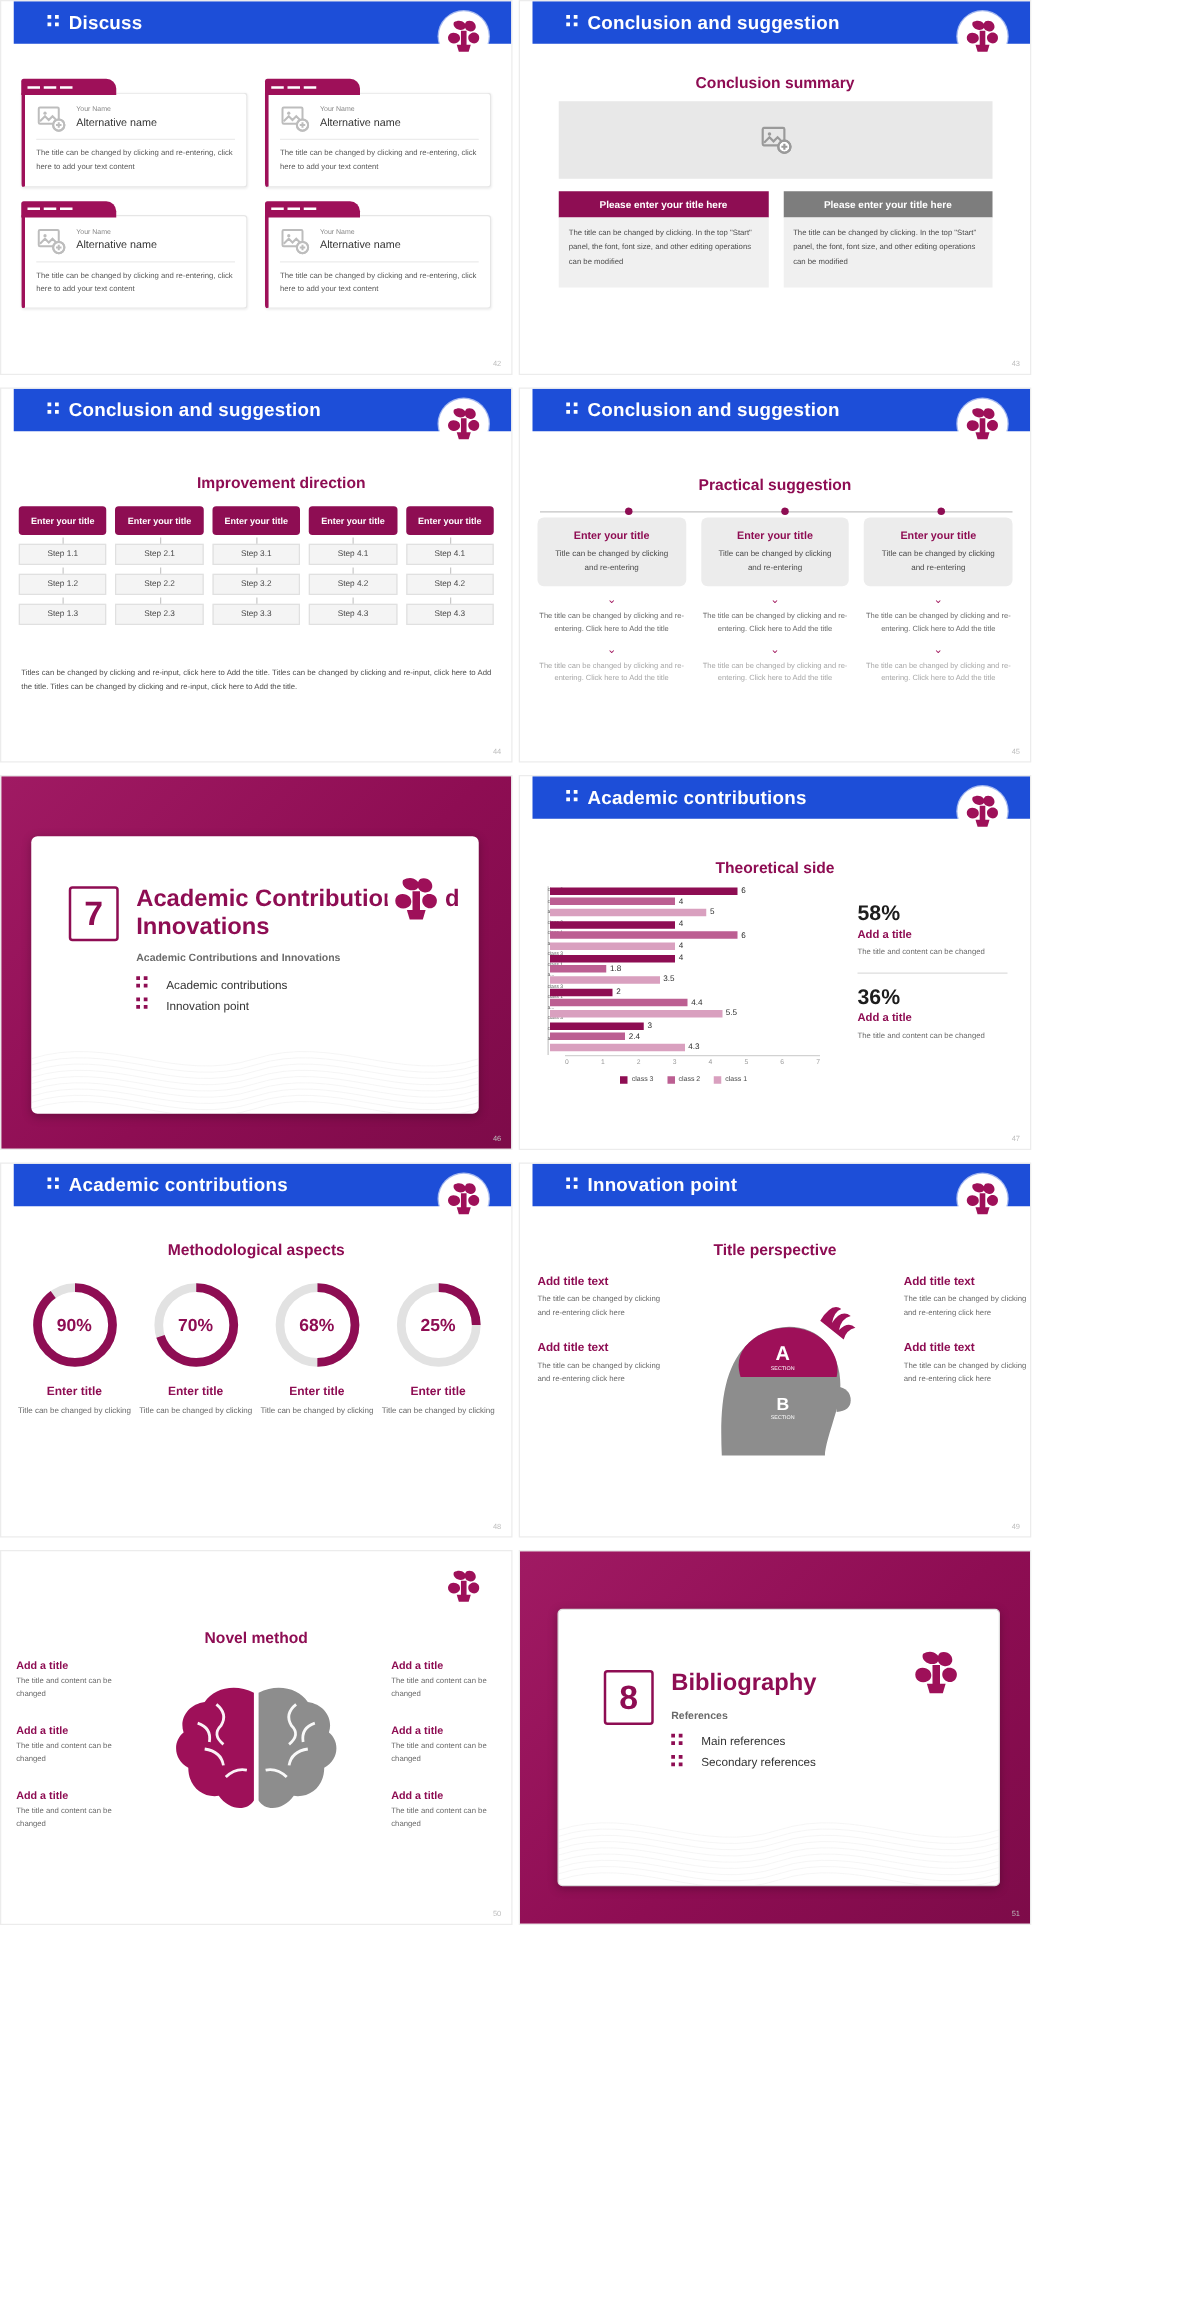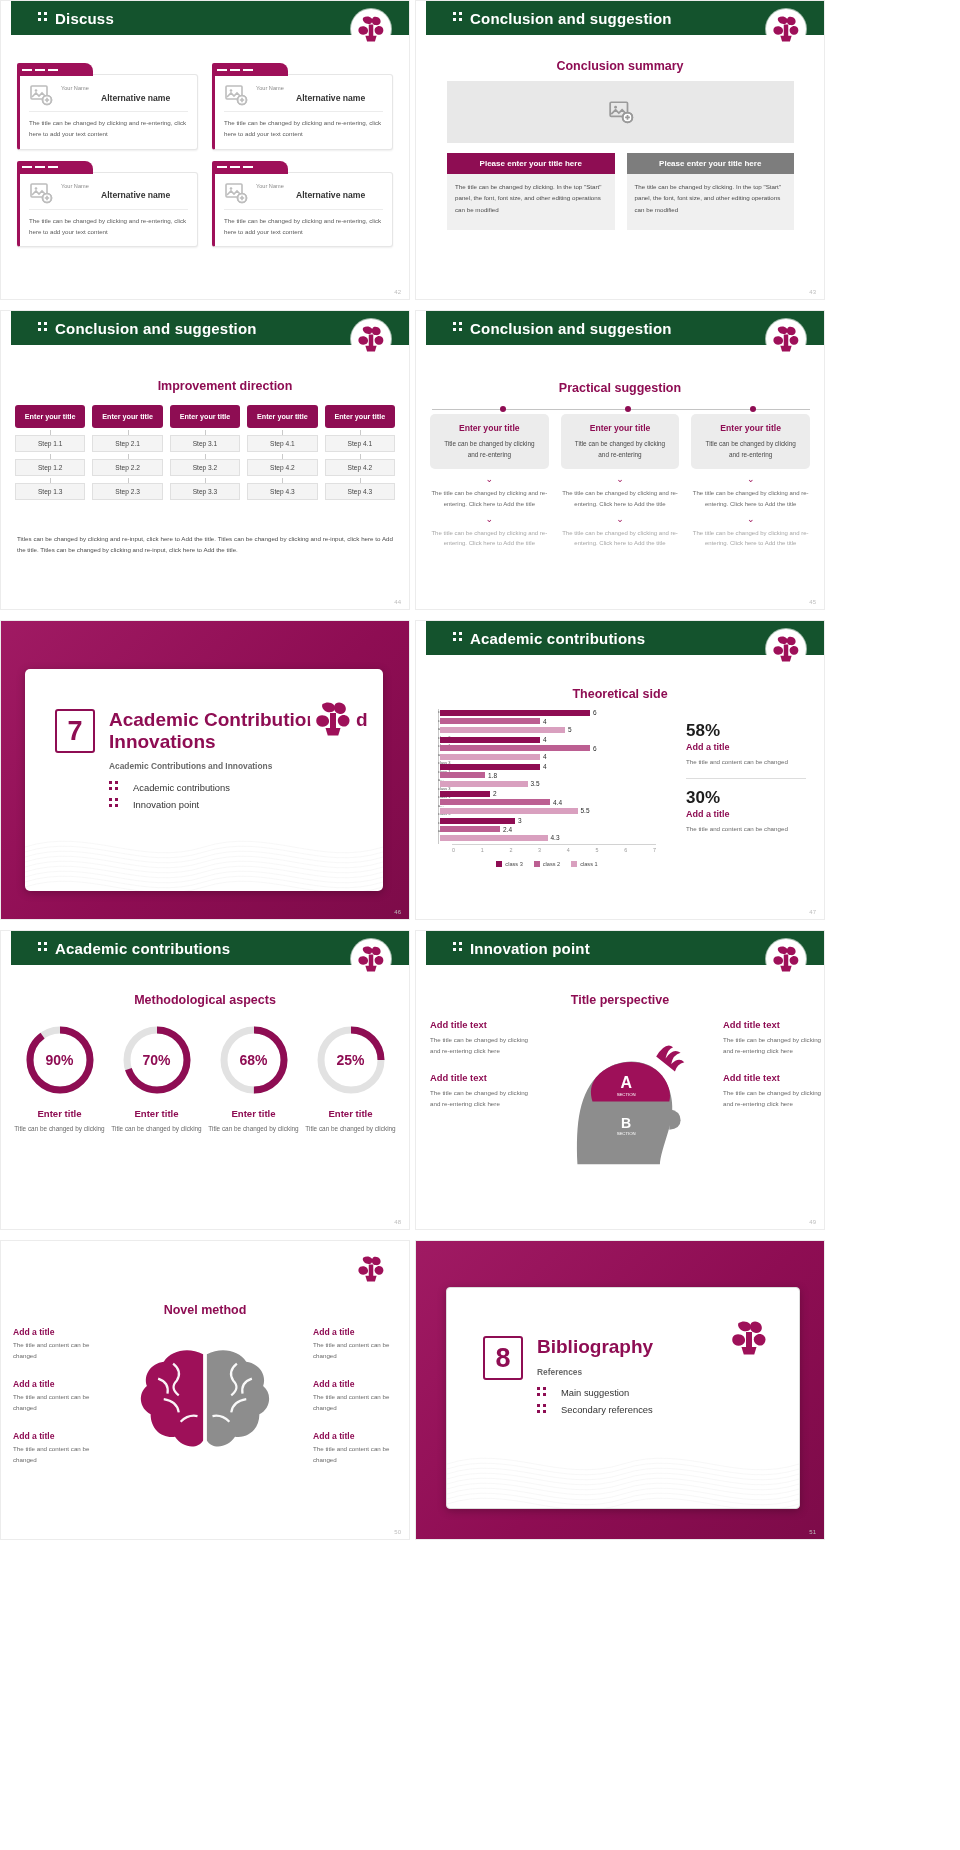--- a/index.html
+++ b/index.html
@@ -22,21 +22,21 @@
   .slide {
     width: 410px; height: 300px;
     background: #fff;
     position: relative;
     overflow: hidden;
     border: 1px solid #ececec;
   }
   
   .hdr {
     position: absolute; left: 10px; right: 0; top: 0; height: 34px;
-    background: #14532d;
+    background: #1d4ed8;
     display: flex; align-items: center;
     padding-left: 27px;
     color: #fff;
     font-size: 15px; font-weight: bold;
     letter-spacing: .2px;
   }
   .dd-wrap { display:flex; gap:3px; margin-right:8px; }
   .dd-col i { display:block; width:3px;height:3px;background:#fff;margin-bottom:3px;}
   
   .emblem {
@@ -73,21 +73,21 @@
     background:#fff; border:1px solid #e6e6e6; border-left:3px solid #9e1059;
     border-radius:0 3px 3px 3px;
     padding:8px 9px 9px 9px;
     box-shadow:0 1px 2px rgba(0,0,0,.07);
     min-height:68px;
   }
   .fo-top { display:flex; align-items:center; gap:8px; padding-bottom:6px;
             border-bottom:1px solid #ececec; }
   .ph-icon { width:24px;height:22px;flex:0 0 auto; color:#bdbdbd; }
   .fo-name { font-size:5.6px; color:#8a8a8a; line-height:1.3; }
-  .fo-alt { font-size:8.6px; color:#333; font-weight:bold;margin-left:40px; }
+  .fo-alt { font-size:8.6px; color:#333; font-weight:normal; }
   .fo-desc { font-size:6.2px; color:#5a5a5a; line-height:1.75; padding-top:6px; }
 
   
   .s2-title { position:absolute; top:58px; left:0; right:0; }
   .s2-img { position:absolute; top:80px; left:31px; right:30px; height:62px;
             background:#e8e8e8; display:flex;align-items:center;justify-content:center; }
   .s2-img svg { width:28px;height:26px;color:#9a9a9a; }
   .s2-cols { position:absolute; top:152px; left:31px; right:30px;
              display:grid; grid-template-columns:1fr 1fr; gap:12px; }
   .s2-cap { color:#fff; font-size:8px; font-weight:bold; text-align:center;
@@ -729,21 +729,21 @@
      </div>
    </div>
    <div class="stats">
    <div>
      <div class="stat-pct">58%</div>
      <div class="stat-ttl">Add a title</div>
      <div class="stat-txt">The title and content can be changed</div>
         </div>
         <div class="stat-div"></div>
    <div>
-     <div class="stat-pct">30%</div>
+     <div class="stat-pct">36%</div>
      <div class="stat-ttl">Add a title</div>
      <div class="stat-txt">The title and content can be changed</div>
         </div>
       </div>
       <div class="pageno">47</div>
     </div>
     <div class="slide ">
       <div class="hdr">
     <span class="dd-wrap">
       <span class="dd-col">
@@ -967,21 +967,21 @@
           <span class="dd-wrap">
           <span class="dd-col">
                   <i></i>
                   <i></i>
                 </span>
                 <span class="dd-col">
                   <i></i>
                   <i></i>
                 </span>
               </span>
-          <span>Main suggestion</span>
+          <span>Main references</span>
             </div>
             <div class="cover-li">
           <span class="dd-wrap">
           <span class="dd-col">
                   <i></i>
                   <i></i>
                 </span>
                 <span class="dd-col">
                   <i></i>
                   <i></i>

